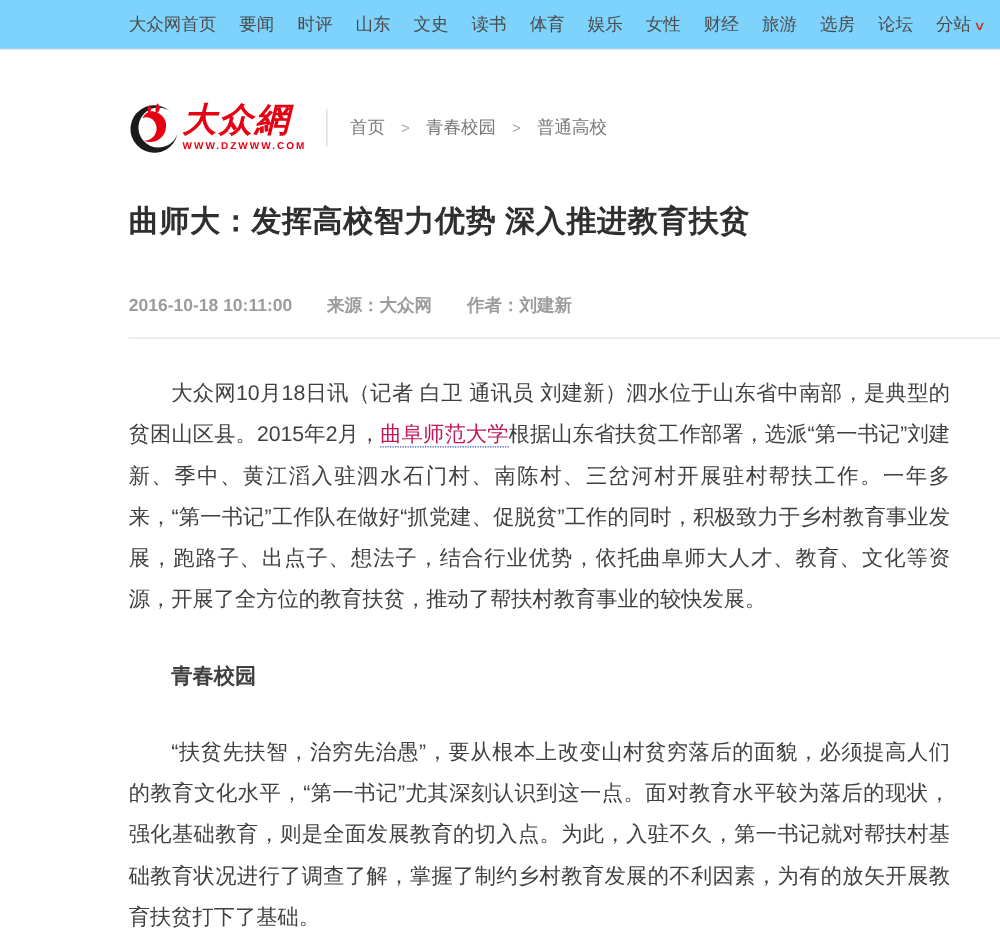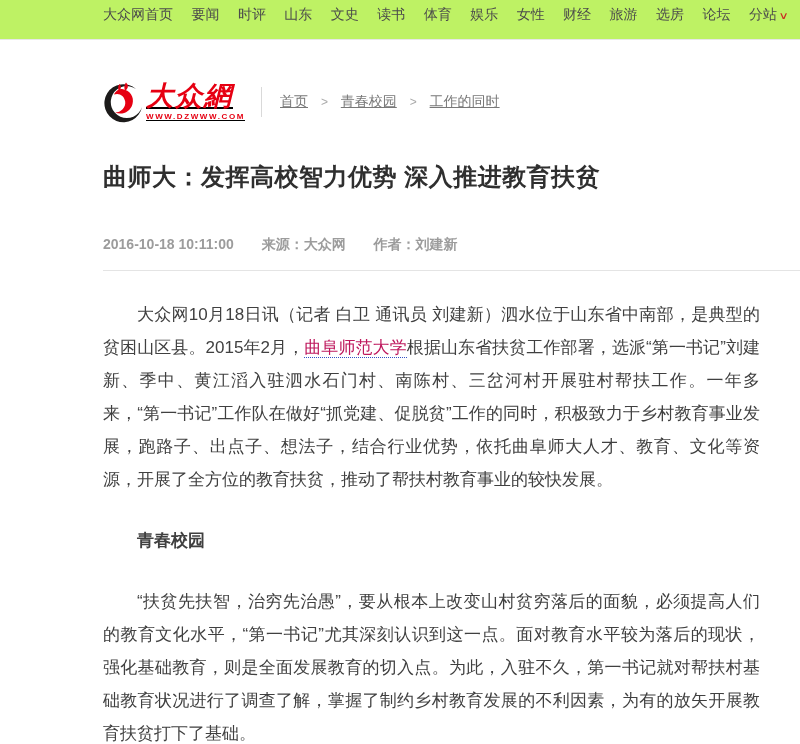--- a/index.html
+++ b/index.html
@@ -1,40 +1,40 @@
 <!DOCTYPE html>
 <html><head>
 <meta charset="utf-8">
 <style>
   * { margin:0; padding:0; box-sizing:border-box; }
   html,body { width:800px; height:744px; overflow:hidden; background:#fff;
     font-family:"Liberation Sans","DejaVu Sans",sans-serif; }
 
   
-  .topnav { height:40px; line-height:27px; background:#bef264;
+  .topnav { height:40px; line-height:39px; background:#7dd3fc;
     border-bottom:1px solid #e7e7e7; padding-left:103px; white-space:nowrap; }
   .topnav .nav-item { display:inline-block; margin-right:14px; font-size:14px;
     color:#4b4b4b; cursor:pointer; }
   .topnav .caret { display:inline-block; color:#cb2d22; font-size:10px;
     margin-left:3px; transform:scaleX(1.4); }
 
   
   .brandrow { margin:40px 0 0 100px; display:flex; align-items:center; }
   .emblem { width:44px; height:44px; flex:0 0 auto; }
   .brandtext { margin-left:2px; line-height:1; }
   .brand-cn { font-size:27px; font-weight:bold; color:#e60012;
     font-family:"Liberation Serif","DejaVu Serif",serif;
     font-style:italic; letter-spacing:2px; }
   .brand-url { font-size:8px; font-weight:bold; color:#e60012;
     letter-spacing:1.6px; margin-top:3px;text-align:right; }
   .brand-section { font-size:29px; font-weight:bold; color:#e60012;
     margin-left:8px; letter-spacing:2px; }
   .vdivider { width:1px; height:30px; background:#d9d9d9; margin:0 18px 0 16px; }
   .breadcrumb { font-size:14px; color:#787878; white-space:nowrap; }
-  .breadcrumb .crumb { cursor:pointer;text-decoration:underline; }
+  .breadcrumb .crumb { cursor:pointer; }
   .breadcrumb .sep { color:#aaa; margin:0 9px; font-size:12px; }
 
   
   .article-title { margin:37px 0 0 103px; font-size:24px; font-weight:bold;
     color:#2f2f2f; white-space:nowrap; letter-spacing:0.5px; }
   .meta { margin:43px 0 0 103px; font-size:14px; color:#9c9c9c;font-weight:bold; }
   .meta .meta-part { margin-right:24px; }
   .meta-rule { margin:16px 0 0 103px; width:697px; border:none;
     border-top:1px solid #e4e4e4; }
   .article-body { margin:27px 0 0 103px; width:657px; font-size:17px;
@@ -60,40 +60,40 @@
   <span class="nav-item">女性</span>
   <span class="nav-item">财经</span>
   <span class="nav-item">旅游</span>
   <span class="nav-item">选房</span>
   <span class="nav-item">论坛</span>
   <span class="nav-item"><span>分站</span><span class="caret">∨</span></span>
   
 </div>
 
 <div class="brandrow">
-  <span style="display:flex;align-items:center;text-decoration:underline;">
+  <span style="display:flex;align-items:center;">
     <svg class="emblem" viewBox="0 0 44 44" xmlns="http://www.w3.org/2000/svg">
       <path d="M36 9 A19 19 0 1 0 42 27 A16 16 0 1 1 36 9 Z" fill="#1c1b1a"></path>
       <path d="M22 9 C30 10 34.5 17 32.5 24 C30.5 32 22 35.5 15 32.5 C21 32.5 26 27.5 25.2 21.5 C24.3 15.5 19 12.5 14 14.5 C16 10.5 19 9 22 9 Z" fill="#e60012"></path>
       <path d="M19.5 4 C21.8 6.8 21 9 18.8 11 C17.8 8.2 17.8 6 19.5 4 Z" fill="#e60012"></path>
       <path d="M26 2.6 C29 5.6 28.2 8.8 25 10.8 C24 7.8 24 5 26 2.6 Z" fill="#e60012"></path>
       <path d="M23 13 C27.5 14 29.5 18.5 28 22.5 C26.5 27 21.5 28.8 17.8 26.8 C21.5 26.5 24 23.5 23.5 20 C23.1 17 21 14.8 18.5 14.8 C19.8 13.4 21.3 12.7 23 13 Z" fill="#fff" opacity="0.0"></path>
     </svg>
     <span class="brandtext">
       <div class="brand-cn">大众網</div>
       <div class="brand-url">WWW.DZWWW.COM</div>
     </span>
   </span>
   <span class="vdivider"></span>
   <span class="breadcrumb">
     <span class="crumb">首页</span>
     <span class="sep">&gt;</span>
     <span class="crumb">青春校园</span>
     <span class="sep">&gt;</span>
-    <span class="crumb">工作的同时</span>
+    <span class="crumb">普通高校</span>
   </span>
 </div>
 
 <h1 class="article-title">曲师大：发挥高校智力优势 深入推进教育扶贫</h1>
 
 <div class="meta">
   <span class="meta-part">2016-10-18 10:11:00</span>
   <span class="meta-part">来源：大众网</span>
   <span class="meta-part">作者：刘建新</span>
 </div>

